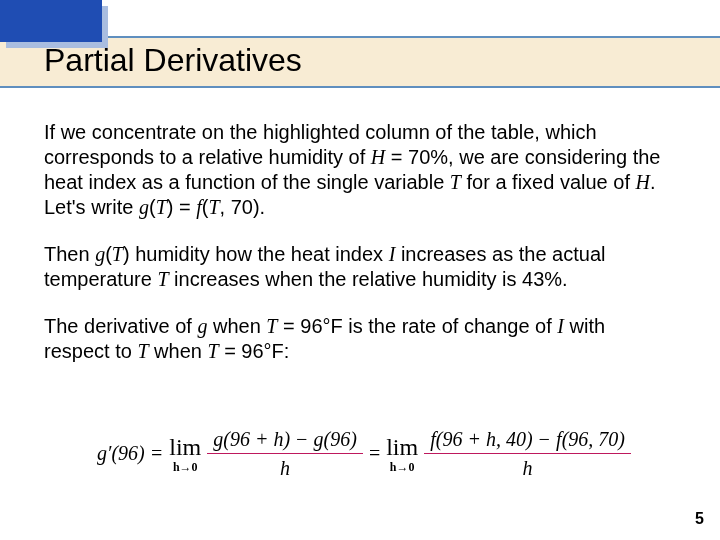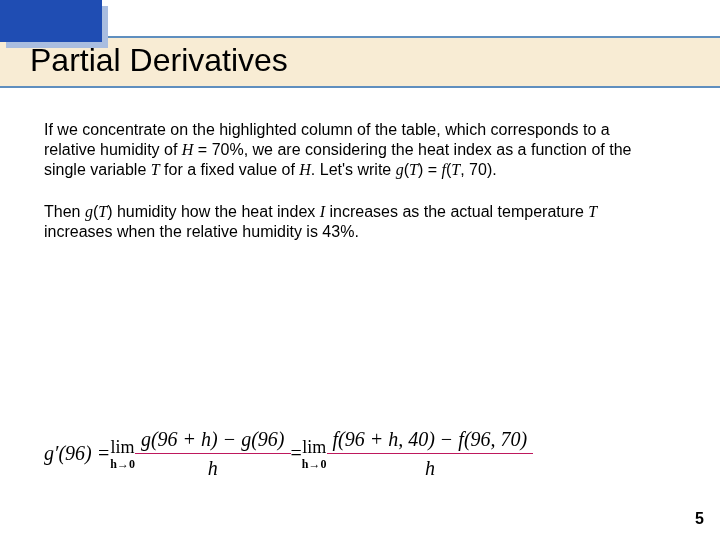--- a/index.html
+++ b/index.html
@@ -34,62 +34,64 @@
     position: absolute;
     top: 0px;
     left: 0px;
     width: 102px;
     height: 42px;
     background: #1f4db3;
   }
   .title {
     position: absolute;
     top: 42px;
-    left: 30px;
+    left: 44px;
     font-size: 32px;
     font-weight: 400;
     color: #000;
     font-family: Arial, Helvetica, sans-serif;
   }
 
   
   .content {
     position: absolute;
     top: 120px;
     left: 44px;
     width: 620px;
   }
   .para {
-    font-size: 16px;
+    font-size: 20px;
     color: #000;
     line-height: 1.25;
     margin-bottom: 22px;
     font-family: Arial, Helvetica, sans-serif;
   }
   .ital { font-style: italic; font-family: 'Times New Roman', Times, serif; }
 
   
   .eq-wrap {
     position: absolute;
     left: 44px;
     top: 428px;
     width: 640px;
     font-family: 'Times New Roman', Times, serif;
     font-size: 20px;
     color: #000;
     display: flex;
     align-items: center;
+    gap: 6px;
+    justify-content: center;
   }
   .lim {
     display: inline-flex;
     flex-direction: column;
     align-items: center;
     line-height: 1;
   }
-  .lim .top { font-size: 18px; }
+  .lim .top { font-size: 24px; }
   .lim .bot { font-size: 12px; margin-top: 2px; font-weight: bold; }
   .frac {
     display: inline-flex;
     flex-direction: column;
     align-items: center;
     line-height: 1.1;
   }
   .frac .num { padding: 0 6px 3px 6px; border-bottom: 1px solid #be185d; }
   .frac .den { padding: 3px 6px 0 6px; }
   .fn { font-style: italic; }
@@ -114,20 +116,23 @@
 <div class="content">
 
   <p class="para">
     <span>If we concentrate on the highlighted column of the table, which corresponds to a relative humidity of </span><span class="ital">H</span><span> = 70%, we are considering the heat index as a function of the single variable </span><span class="ital">T</span><span> for a fixed value of </span><span class="ital">H</span><span>. Let's write </span><span class="ital">g</span>(<span class="ital">T</span><span>) = </span><span class="ital">f</span>(<span class="ital">T</span><span>, 70).</span>
   </p>
 
   <p class="para">
     <span>Then </span><span class="ital">g</span>(<span class="ital">T</span><span>) humidity how the heat index </span><span class="ital">I</span><span> increases as the actual temperature </span><span class="ital">T</span><span> increases when the relative humidity is 43%.</span>
   </p>
 
+  <p class="para">
+    <span>The derivative of </span><span class="ital">g</span><span> when </span><span class="ital">T</span><span> = 96°F is the rate of change of </span><span class="ital">I</span><span> with respect to </span><span class="ital">T</span><span> when </span><span class="ital">T</span><span> = 96°F:</span>
+  </p>
 
 </div>
 
 <div class="eq-wrap">
   <span class="fn">g′(96) = </span>
   <span class="lim">
     <span class="top">lim</span>
     <span class="bot">h→0</span>
   </span>
   <span class="frac">

